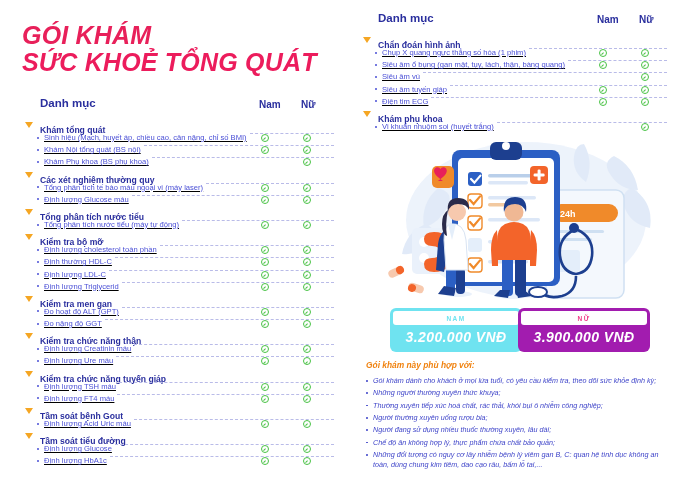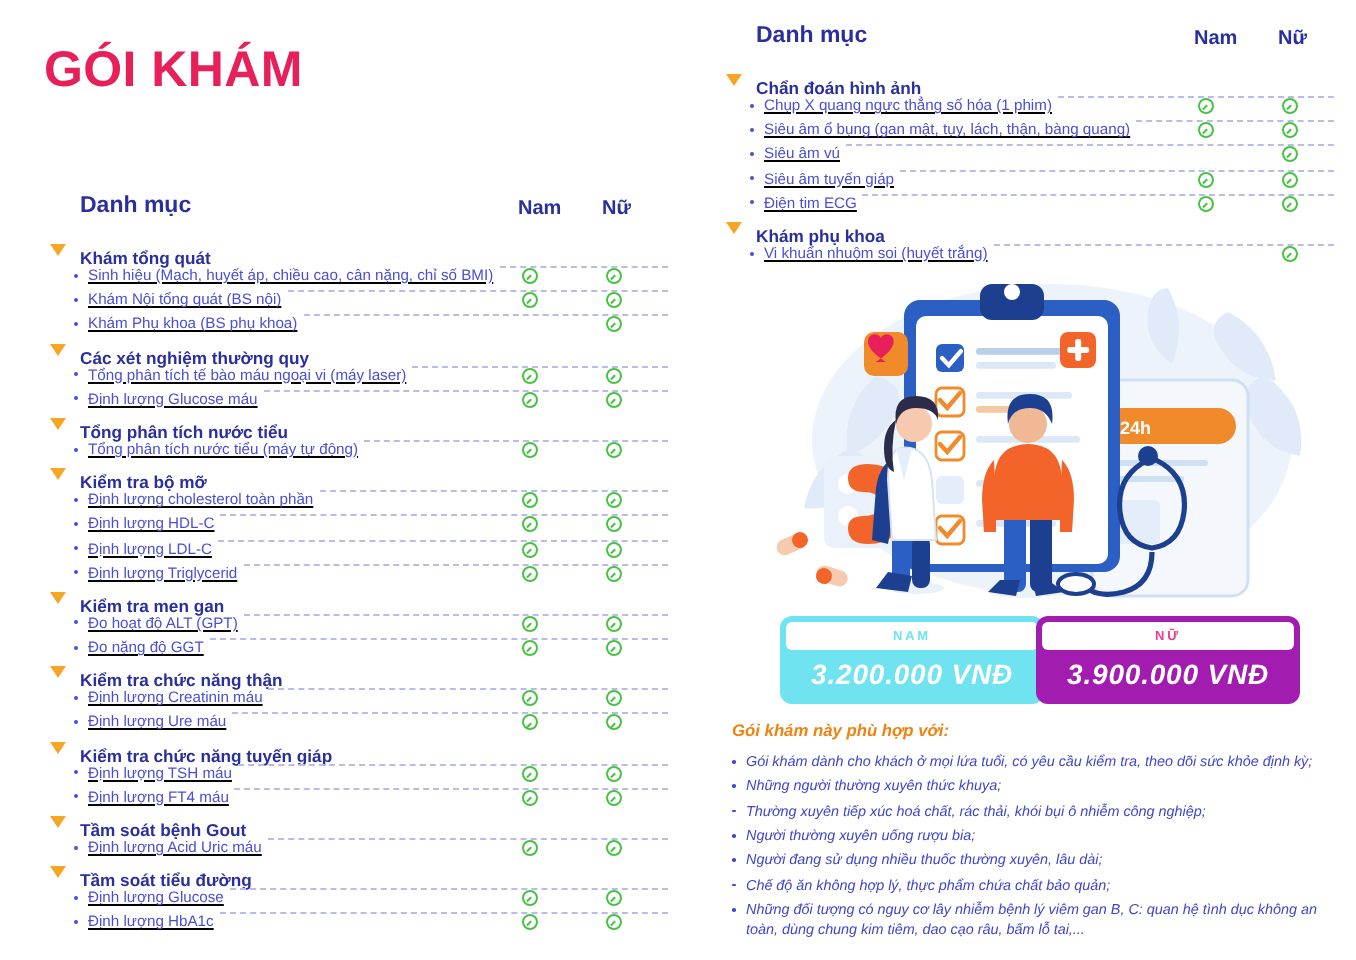--- a/index.html
+++ b/index.html
@@ -5,21 +5,21 @@
   * { box-sizing: border-box; margin: 0; padding: 0; }
   html, body {
     width: 678px; height: 480px;
     background: #ffffff;
     font-family: "Liberation Sans", sans-serif;
     overflow: hidden;
   }
   .page { position: relative; width: 678px; height: 480px; background: #fff; }
 
   
-  .title-block { position: absolute; left: 22px; top: 22px; }
+  .title-block { position: absolute; left: 22px; top: 22px; font-style: italic; }
   .title-l1 {
     font-size: 25px; font-weight: 700; color: #e8205a;
     letter-spacing: 0.2px; line-height: 1.08;
   }
   .title-l2 {
     font-size: 25px; font-weight: 800; color: #ec1c5c;
     letter-spacing: 0.2px; line-height: 1.08;
   }
 
   
@@ -132,20 +132,21 @@
     width: 1.8px; height: 1.8px; background: #3f45c9; border-radius: 50%;
   }
 </style>
 </head>
 <body>
 
 <div class="page">
 
   <div class="title-block">
     <div class="title-l1">GÓI KHÁM</div>
+    <div class="title-l2">SỨC KHOẺ TỔNG QUÁT</div>
   </div>
 
   <div class="col col-left">
     <div class="col-head">
       <span class="dm">Danh mục</span>
       <span class="nam">Nam</span>
       <span class="nu">Nữ</span>
     </div>
     <div id="left-groups">
         <div class="grp"><span class="tri"></span><span class="glabel">Khám tổng quát</span></div>
@@ -209,21 +210,21 @@
           <span class="dot"></span>
           <span class="txt">Định lượng cholesterol toàn phần</span>
           <span class="leader"></span>
           <span class="marks">
             <span class="mk m-nam"></span>
             <span class="mk m-nu"></span>
           </span>
         </div>
         <div class="item">
           <span class="dot"></span>
-          <span class="txt">Định lượng HDL-C</span>
+          <span class="txt">Định thường HDL-C</span>
           <span class="leader"></span>
           <span class="marks">
             <span class="mk m-nam"></span>
             <span class="mk m-nu"></span>
           </span>
         </div>
         <div class="item">
           <span class="dot"></span>
           <span class="txt">Định lượng LDL-C</span>
           <span class="leader"></span>

